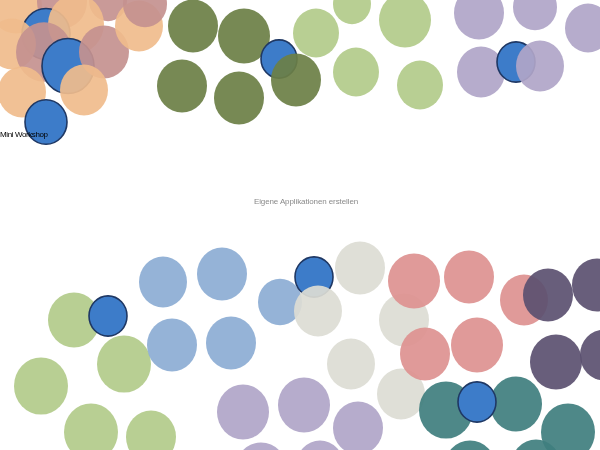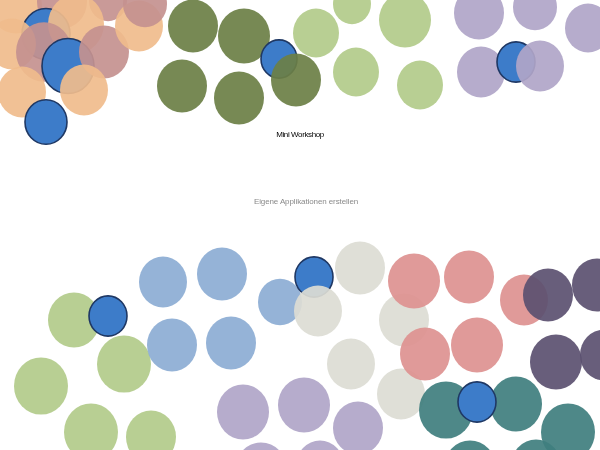--- a/index.html
+++ b/index.html
@@ -28,21 +28,20 @@
     left: 0;
     top: 0;
     width: 600px;
     height: 450px;
   }
   #title {
     position: absolute;
     left: 0;
     right: 0;
     top: 104px;
-    text-align: center;
     font-family: "Liberation Sans", sans-serif;
     font-size: 57px;
     line-height: 62px;
     font-weight: 400;
     color: #000000;
     letter-spacing: -0.4px;
     white-space: nowrap;
   }
   #subtitle {
     position: absolute;

